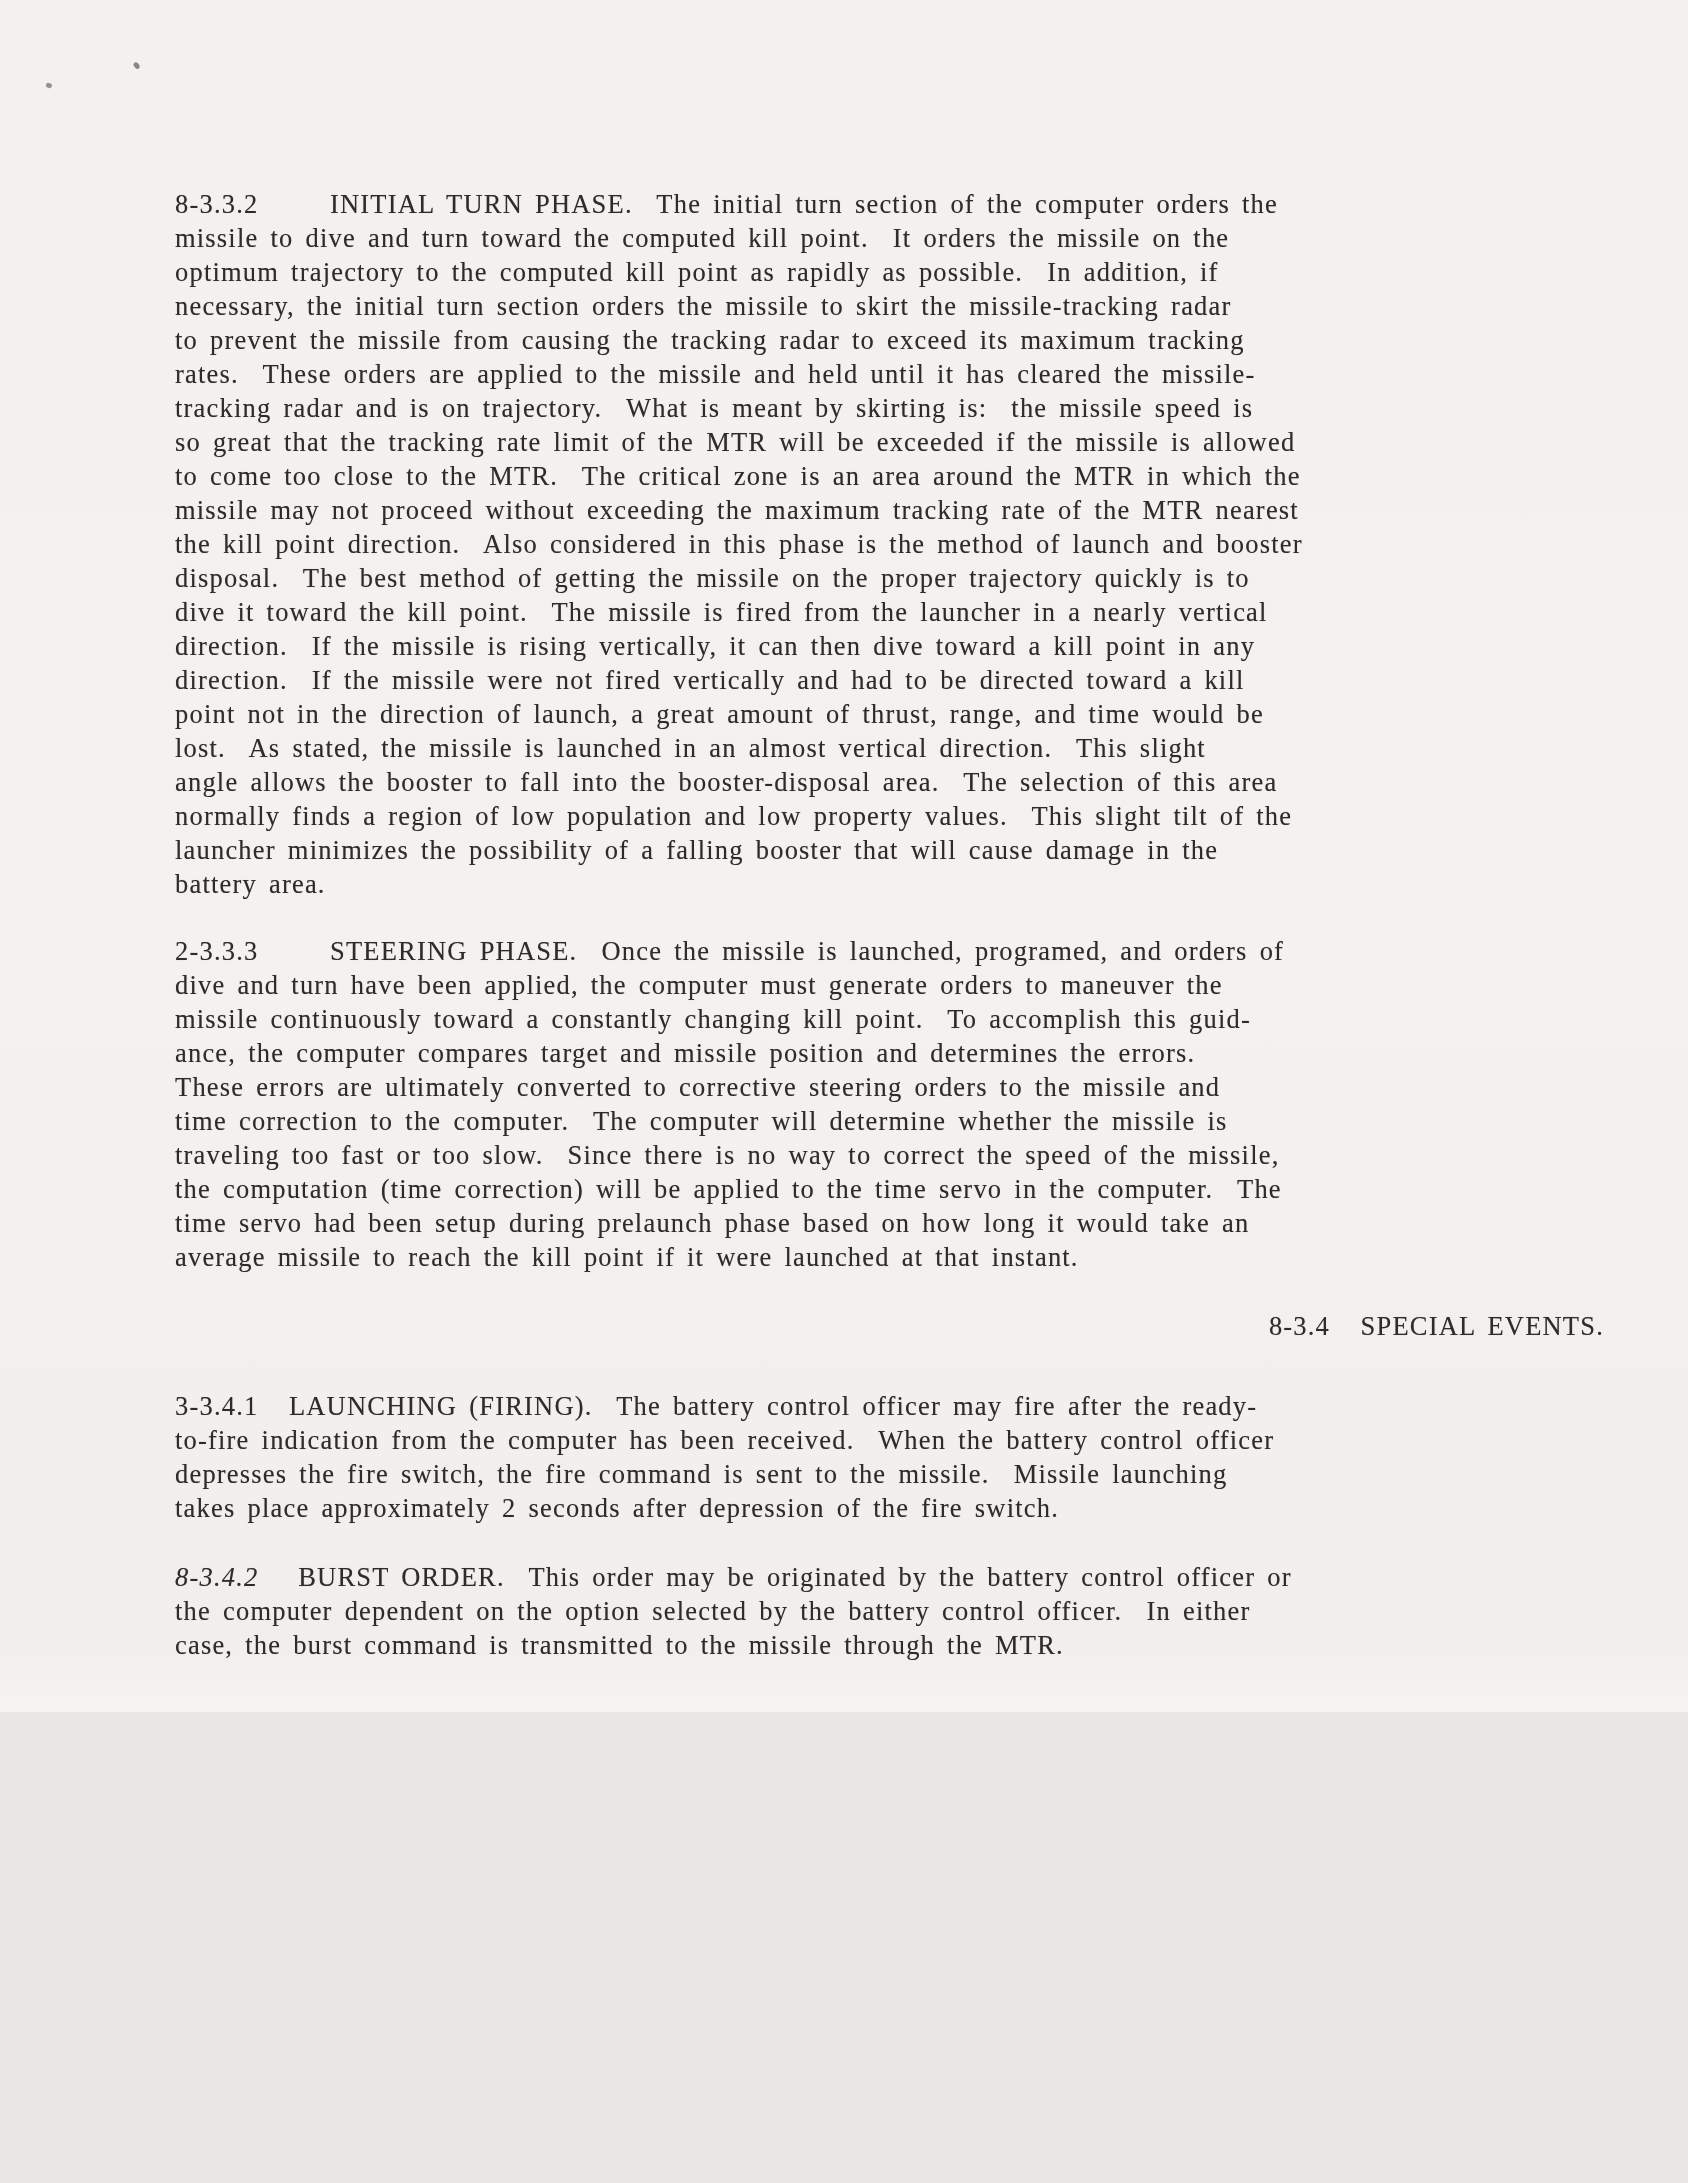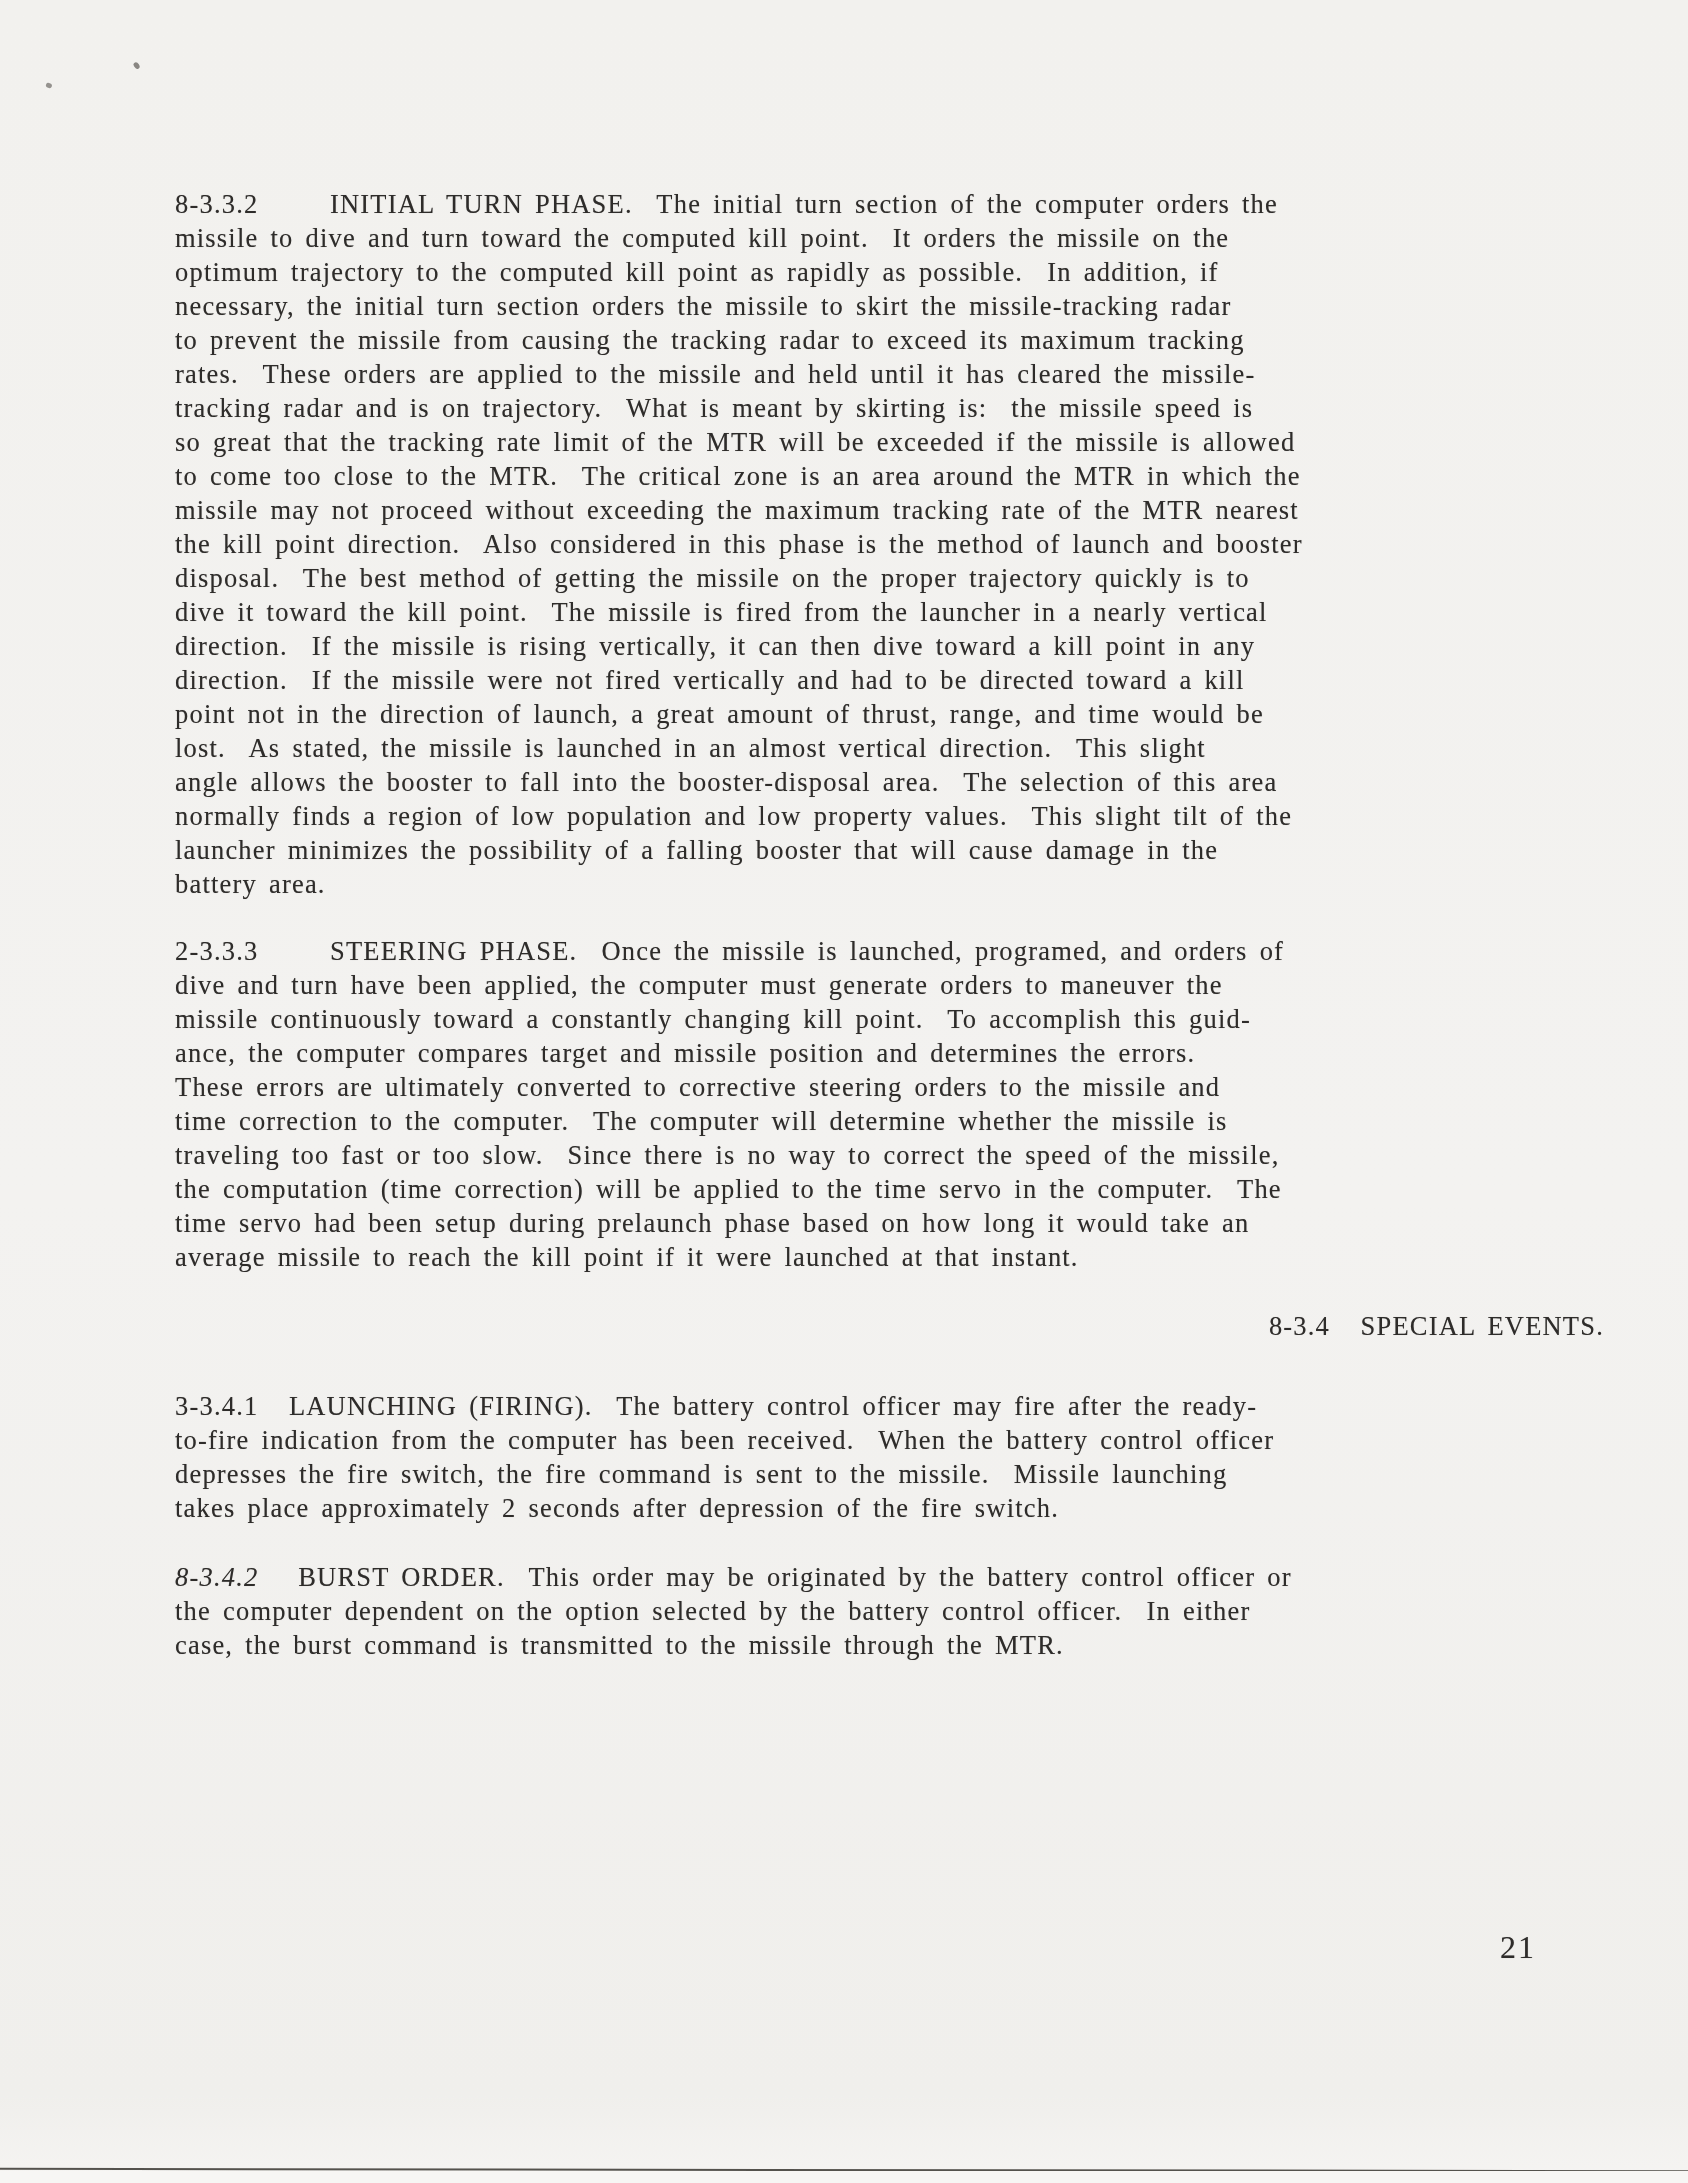--- a/index.html
+++ b/index.html
@@ -3,21 +3,21 @@
 <meta charset="utf-8">
 <style>
   html, body {
     margin: 0;
     padding: 0;
     background: #e8e7e4;
   }
   .page {
     position: relative;
     width: 1688px;
-    height: 2183px;
+    height: 1712px;
     background: linear-gradient(180deg, #f2f1ee 0%, #f3f2f0 55%, #f0efec 96%, #f5f4f2 100%);
     overflow: hidden;
     font-family: "Liberation Serif", "DejaVu Serif", serif;
     color: #2e2c2a;
   }
   .para {
     position: absolute;
     left: 175px;
     width: 1429px;
     margin: 0;

